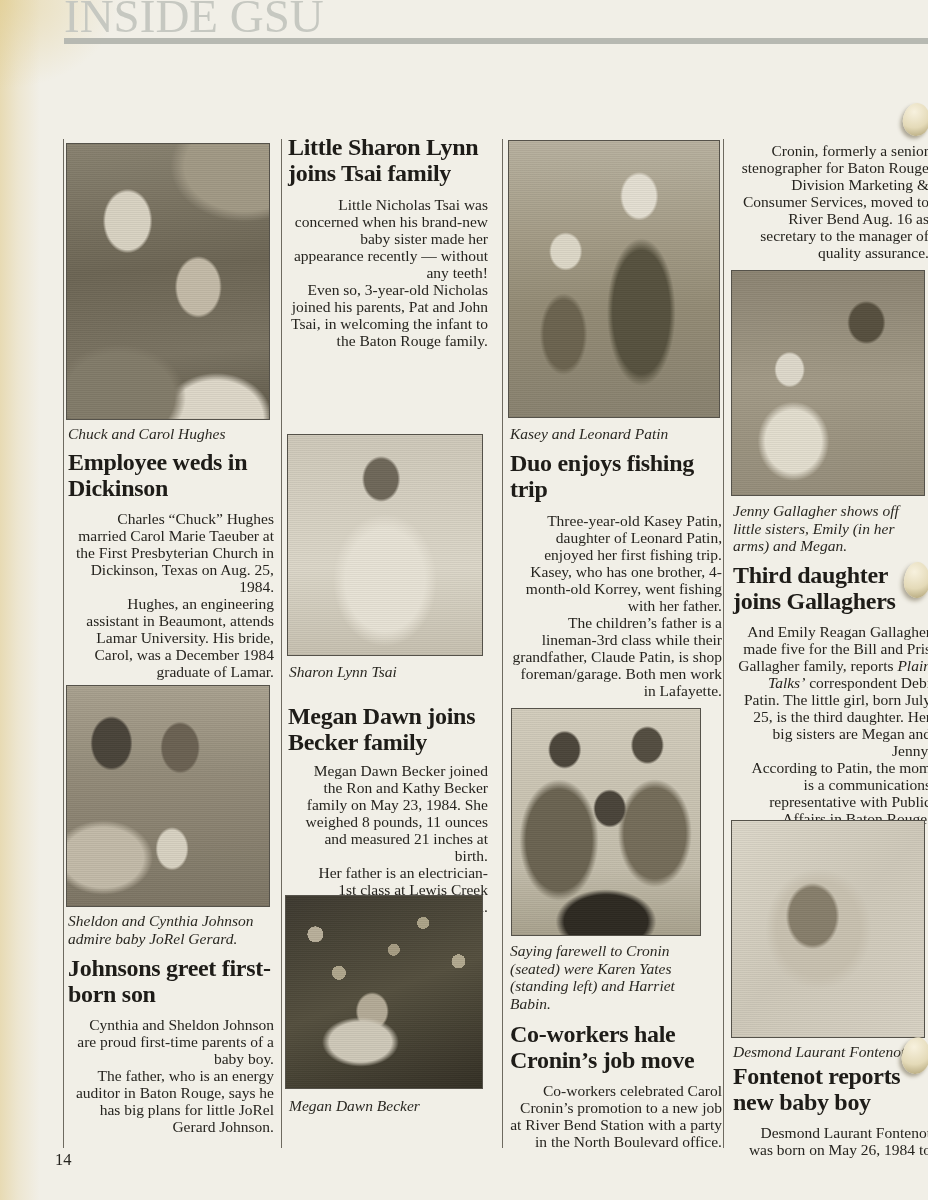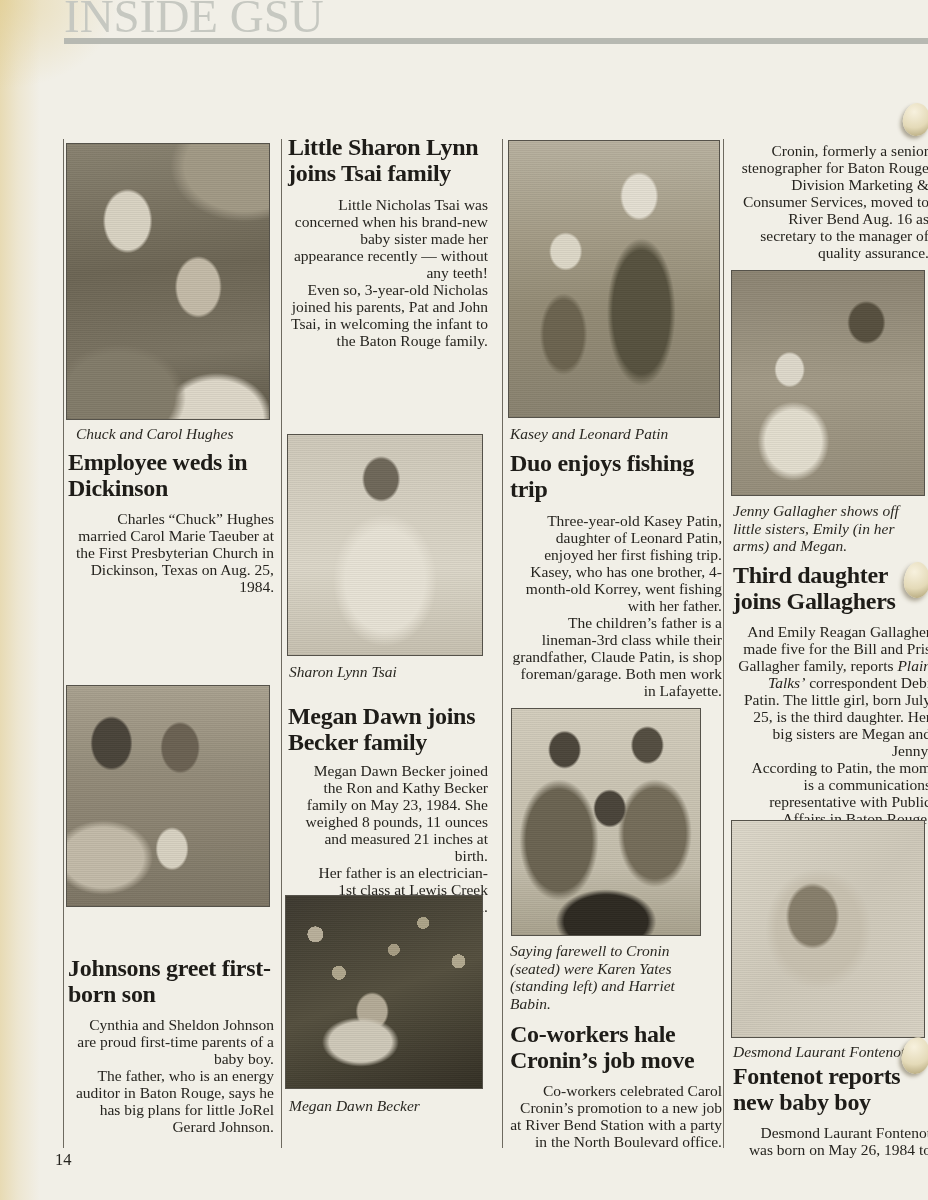--- a/index.html
+++ b/index.html
@@ -121,31 +121,35 @@
 
   <h1 class="masthead">INSIDE GSU</h1>
   <div class="masthead-rule"></div>
 
   <div class="vrule vr1"></div>
   <div class="vrule vr2"></div>
   <div class="vrule vr3"></div>
   <div class="vrule vr4"></div>
 
   <div class="photo ph-hughes" style="left:66px;top:143px;width:204px;height:277px;"></div>
-  <div class="block" style="left:68px;top:425px;width:204px;margin-left:8px;">
+  <div class="block" style="left:68px;top:425px;width:204px;">
     <p class="caption">Chuck and Carol Hughes</p>
   </div>
   <div class="block" style="left:68px;top:449px;width:206px;">
     <h2 class="headline">Employee weds in Dickinson</h2>
   </div>
   <div class="block bodycopy" style="left:68px;top:510px;width:206px;">
     <p>Charles “Chuck” Hughes married Carol Marie Taeuber at the First Presbyterian Church in Dickinson, Texas on Aug. 25, 1984.</p>
+    <p>Hughes, an engineering assistant in Beaumont, attends Lamar University. His bride, Carol, was a December 1984 graduate of Lamar.</p>
   </div>
 
   <div class="photo ph-johnson" style="left:66px;top:685px;width:204px;height:222px;"></div>
+  <div class="block" style="left:68px;top:912px;width:204px;">
+    <p class="caption">Sheldon and Cynthia Johnson admire baby JoRel Gerard.</p>
+  </div>
   <div class="block" style="left:68px;top:955px;width:206px;">
     <h2 class="headline">Johnsons greet first-born son</h2>
   </div>
   <div class="block bodycopy" style="left:68px;top:1016px;width:206px;">
     <p>Cynthia and Sheldon Johnson are proud first-time parents of a baby boy.</p>
     <p>The father, who is an energy auditor in Baton Rouge, says he has big plans for little JoRel Gerard Johnson.</p>
   </div>
 
   <div class="block" style="left:288px;top:134px;width:200px;">
     <h2 class="headline">Little Sharon Lynn joins Tsai family</h2>

